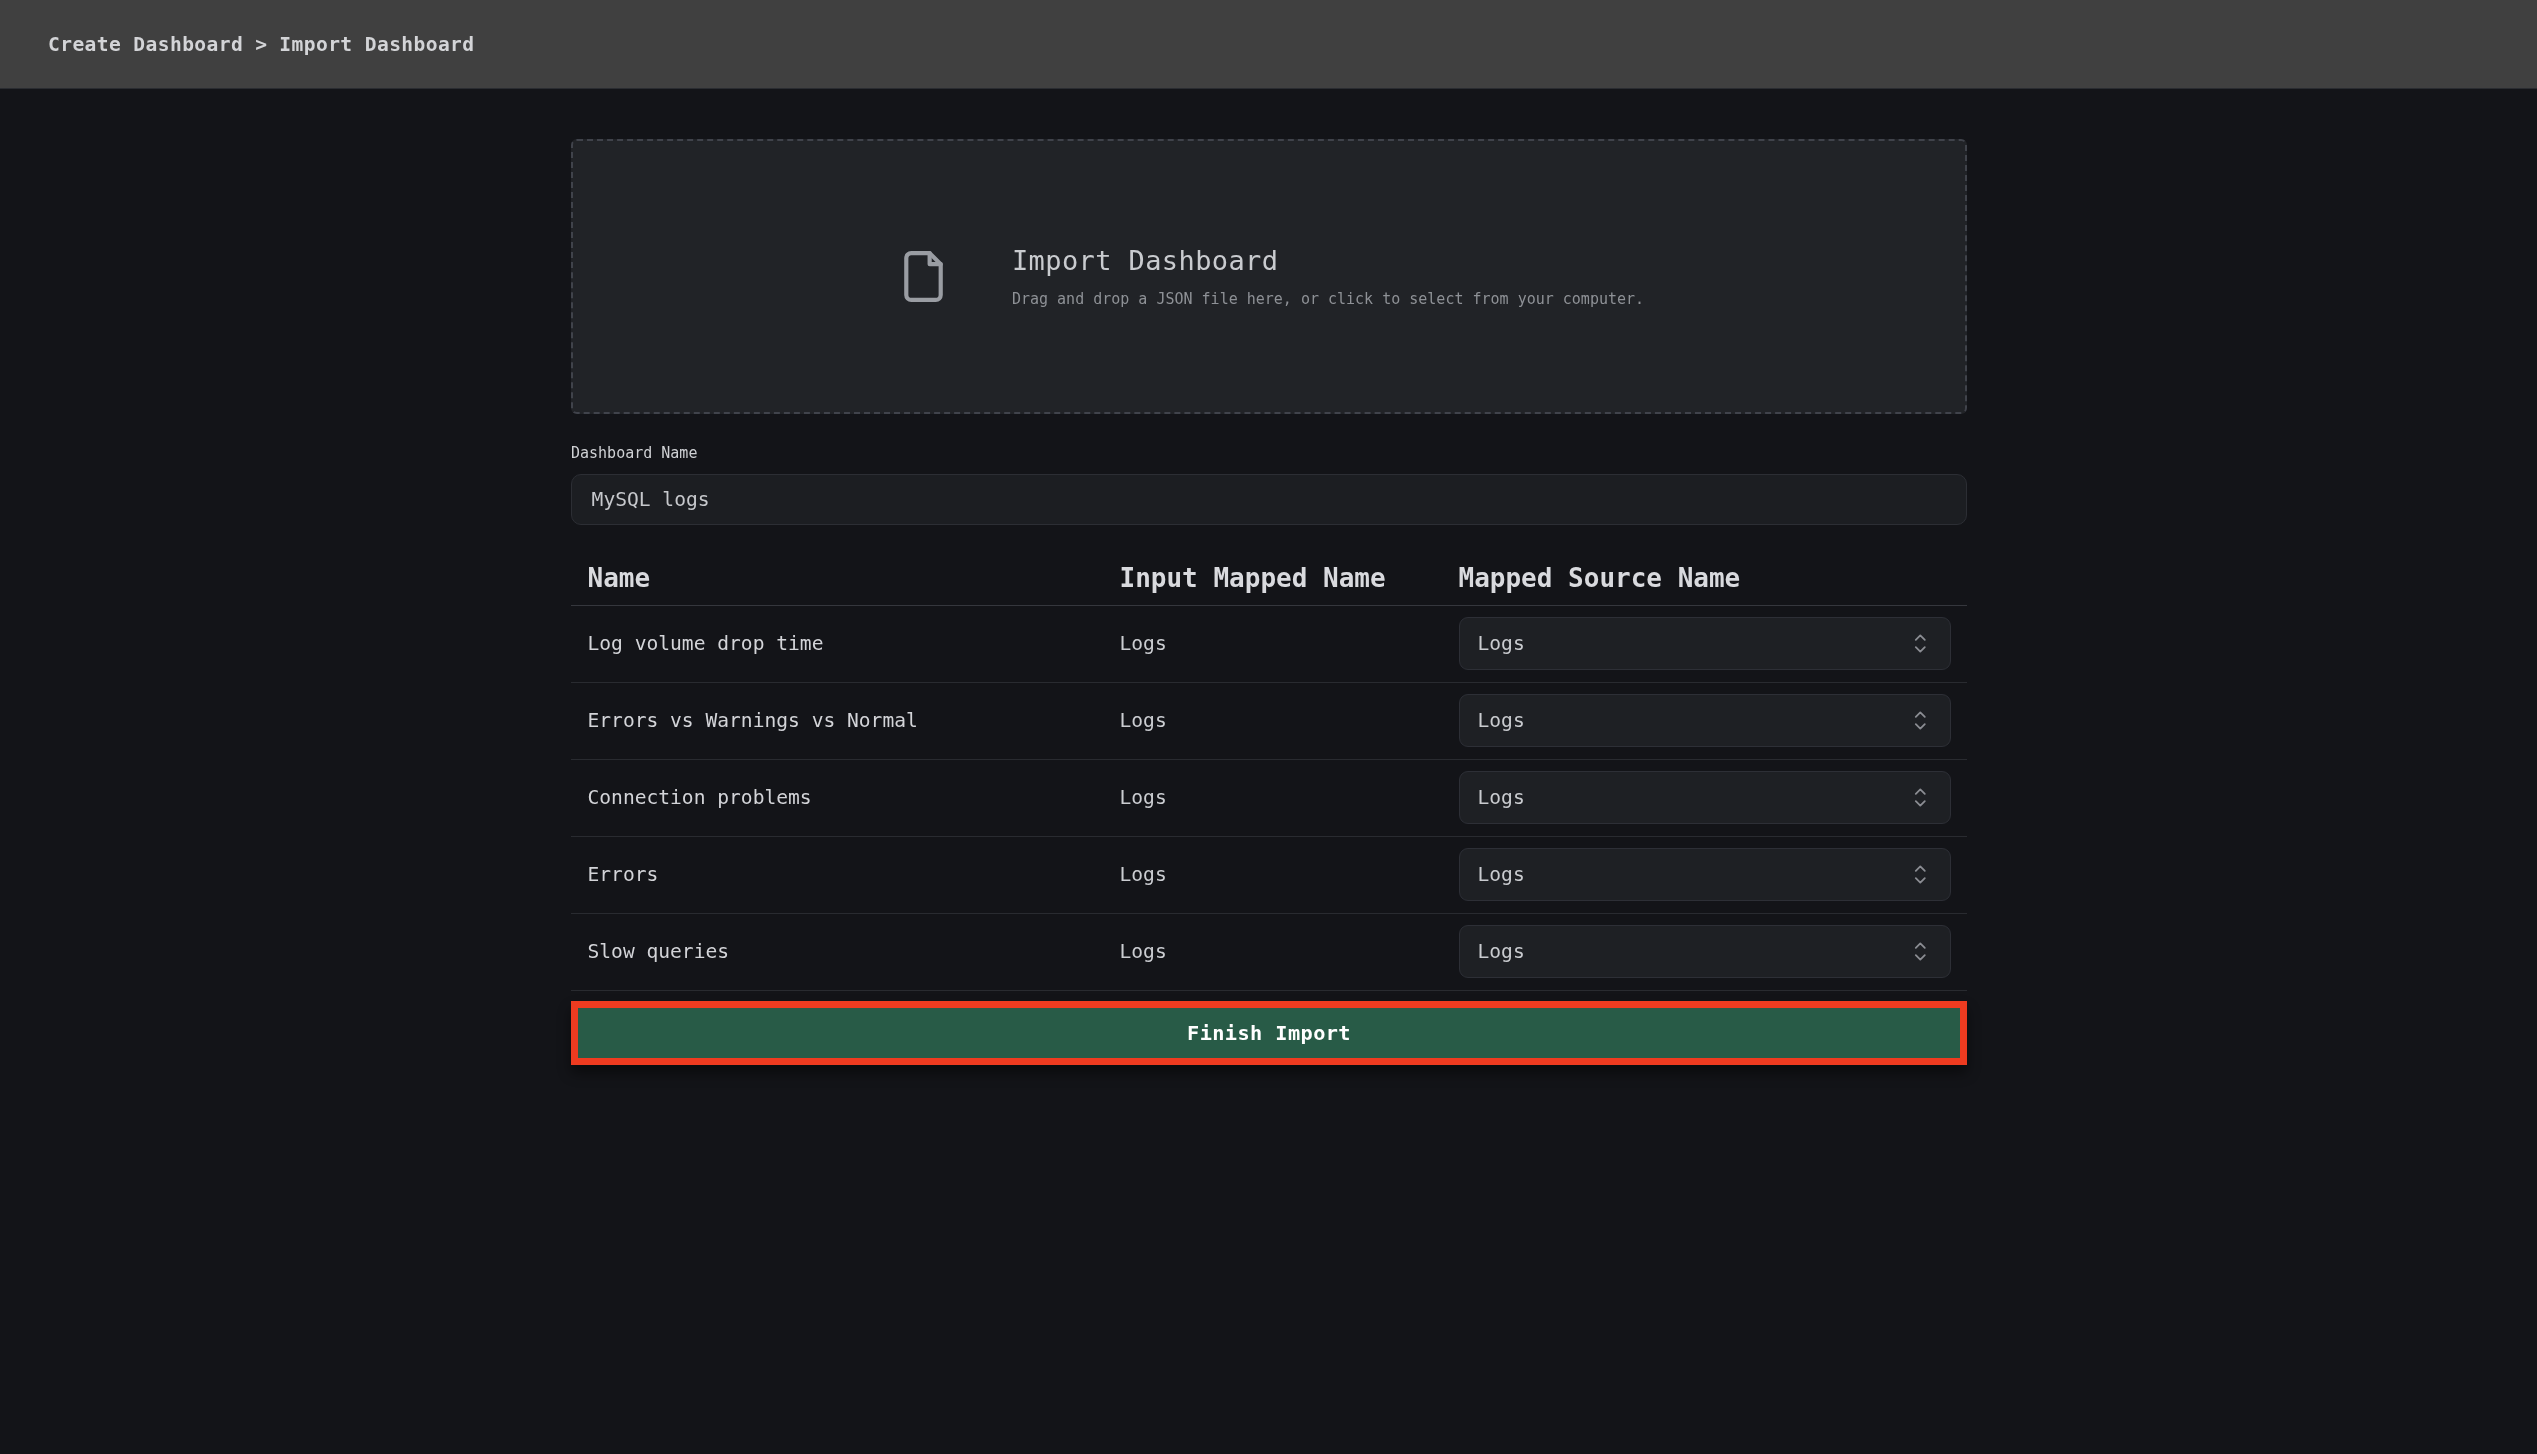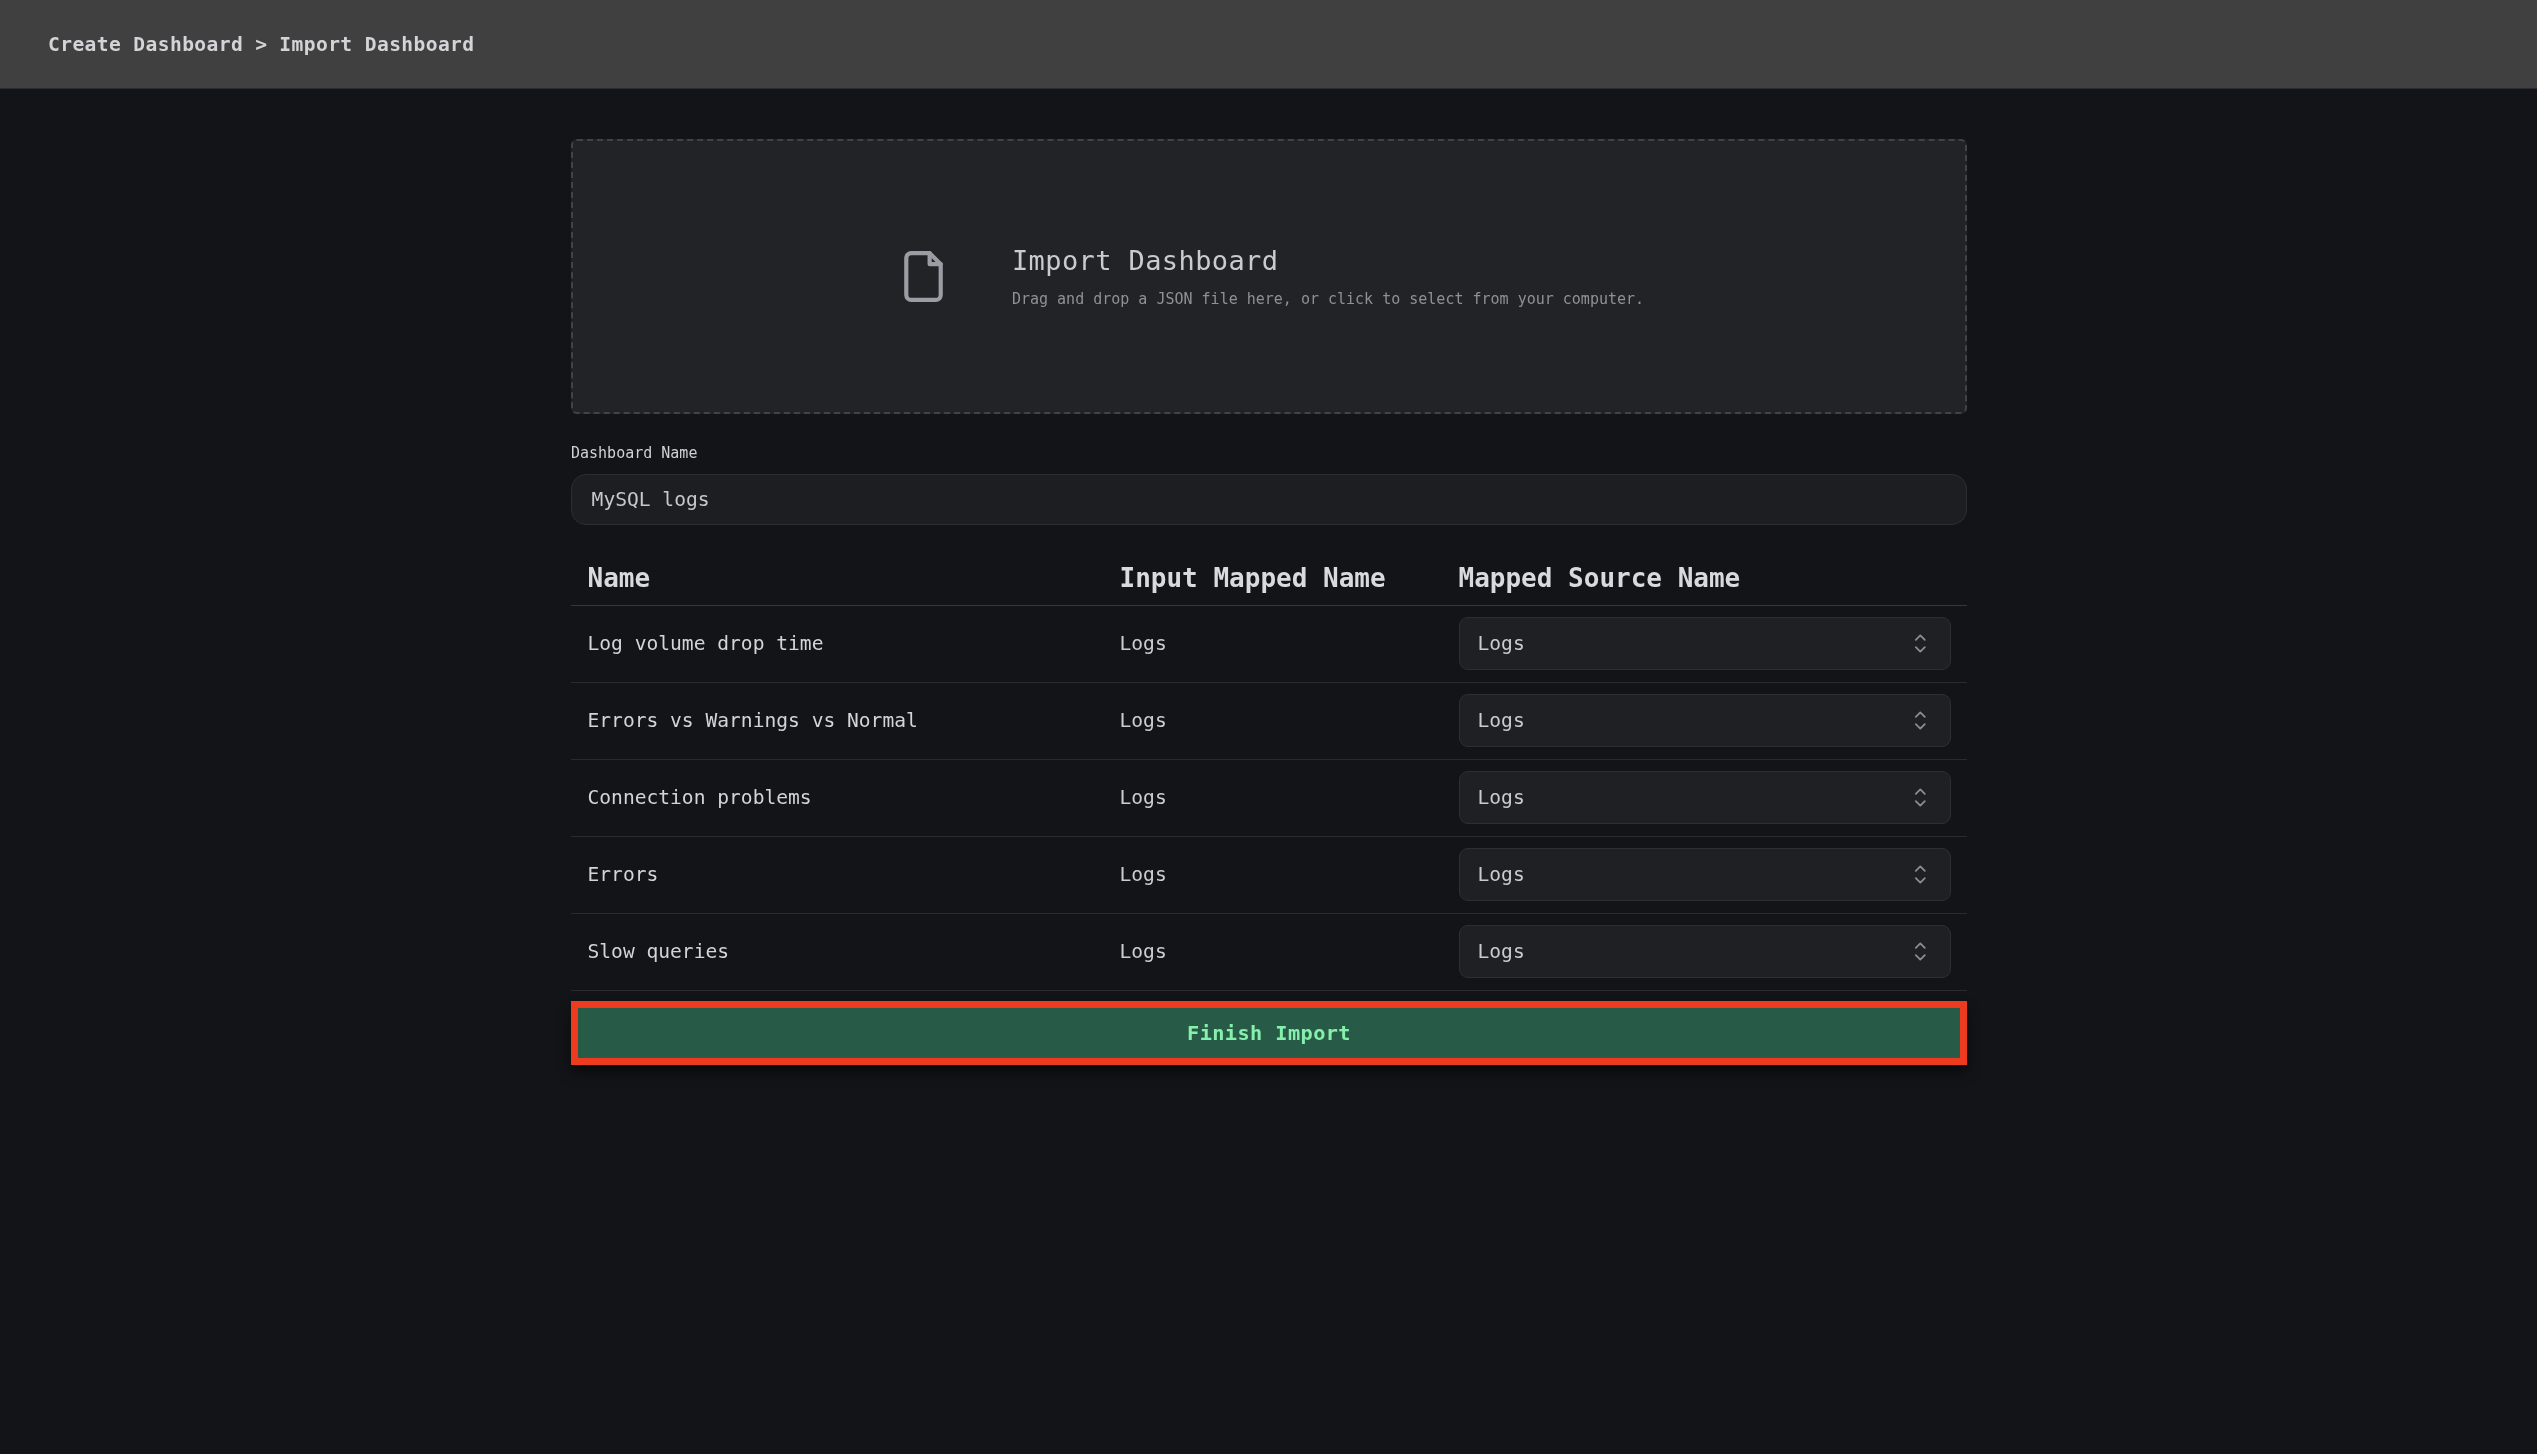--- a/index.html
+++ b/index.html
@@ -74,21 +74,21 @@
     font-size: 15px;
     font-weight: 500;
     color: #cfd1d4;
   }
   .name-input {
     margin-top: 12px;
     width: 100%;
     height: 51px;
     background: #1c1e22;
     border: 1.5px solid #2c2e34;
-    border-radius: 15px;
+    border-radius: 10px;
     padding: 0 19.6px;
     font-family: inherit;
     font-size: 19.6px;
     color: #c6c8cc;
     outline: none;
     display: block;
   }
 
   
   .map-table { margin-top: 13.5px; }
@@ -139,21 +139,21 @@
     width: 100%;
     height: 50px;
     background: #285b47;
     border: none;
     display: flex;
     align-items: center;
     justify-content: center;
     font-family: inherit;
     font-size: 20.3px;
     font-weight: bold;
-    color: #86efac;
+    color: #ffffff;
     letter-spacing: 0.4px;
     cursor: pointer;
   }
 </style>
 </head>
 <body>
 
 <header class="topbar">
   <nav class="breadcrumb">
     <span>Create Dashboard</span>

